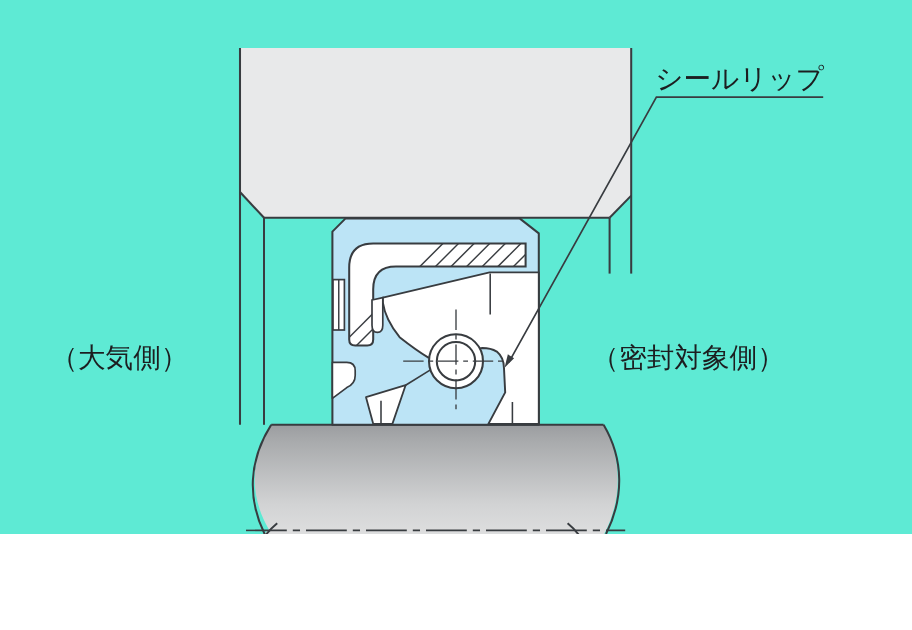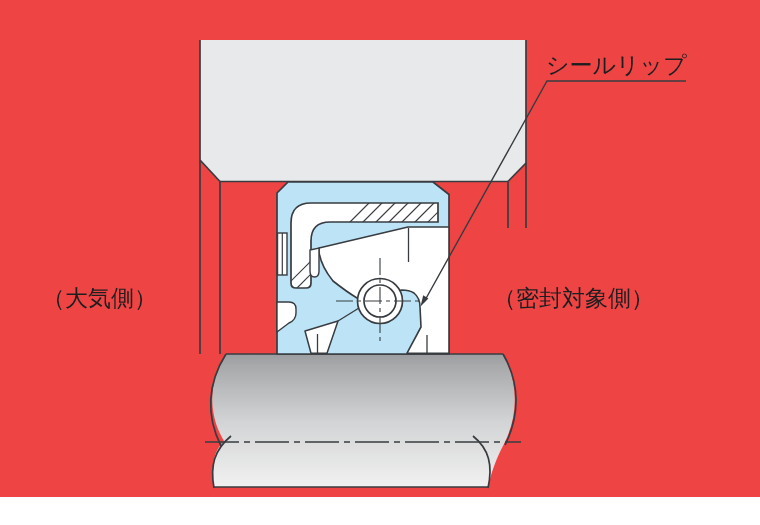--- a/index.html
+++ b/index.html
@@ -1,16 +1,16 @@
 <!DOCTYPE html>
 <html><head>
 <meta charset="utf-8">
 <style>
   html,body{margin:0;padding:0;background:#ffffff;}
-  .stage{position:relative;width:760px;height:497px;background:#ef4444;overflow:hidden;
+  .stage{position:relative;width:760px;height:445px;background:#5eead4;overflow:hidden;
          font-family:"Liberation Sans", sans-serif;}
   svg{position:absolute;left:0;top:0;}
   text{font-family:"Liberation Sans", sans-serif;fill:#1c1e20;}
   .lbl{font-size:23px;}
 </style>
 </head>
 <body>
 
 <div class="stage">
 <svg width="760" height="525" viewBox="0 0 760 525">

